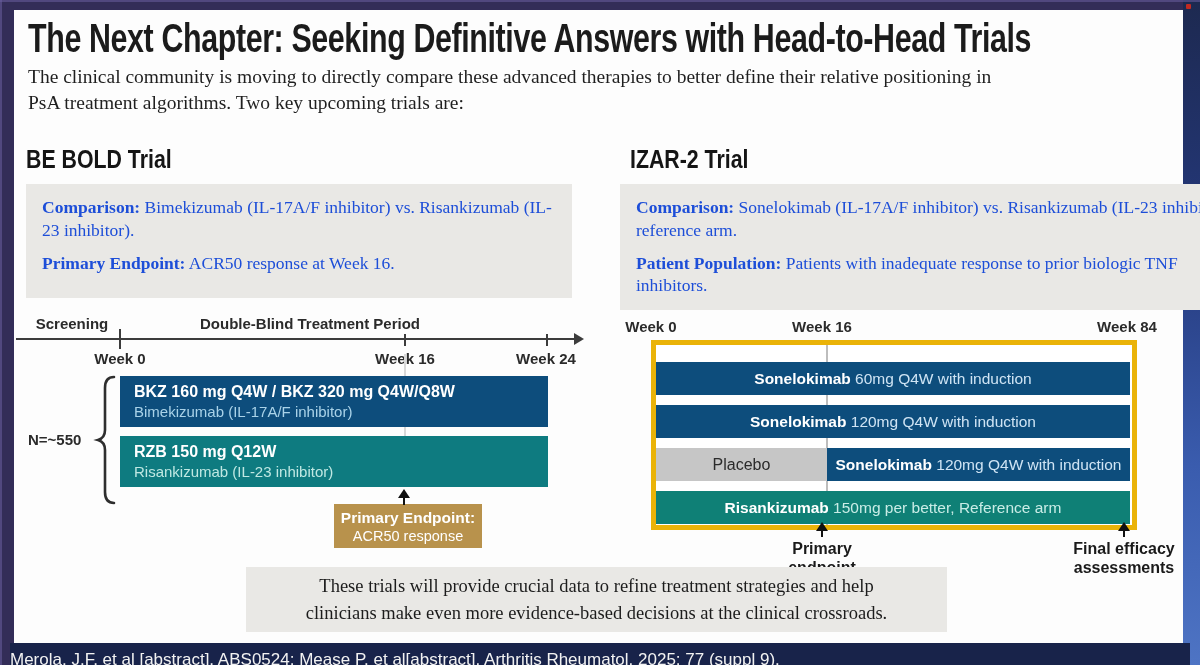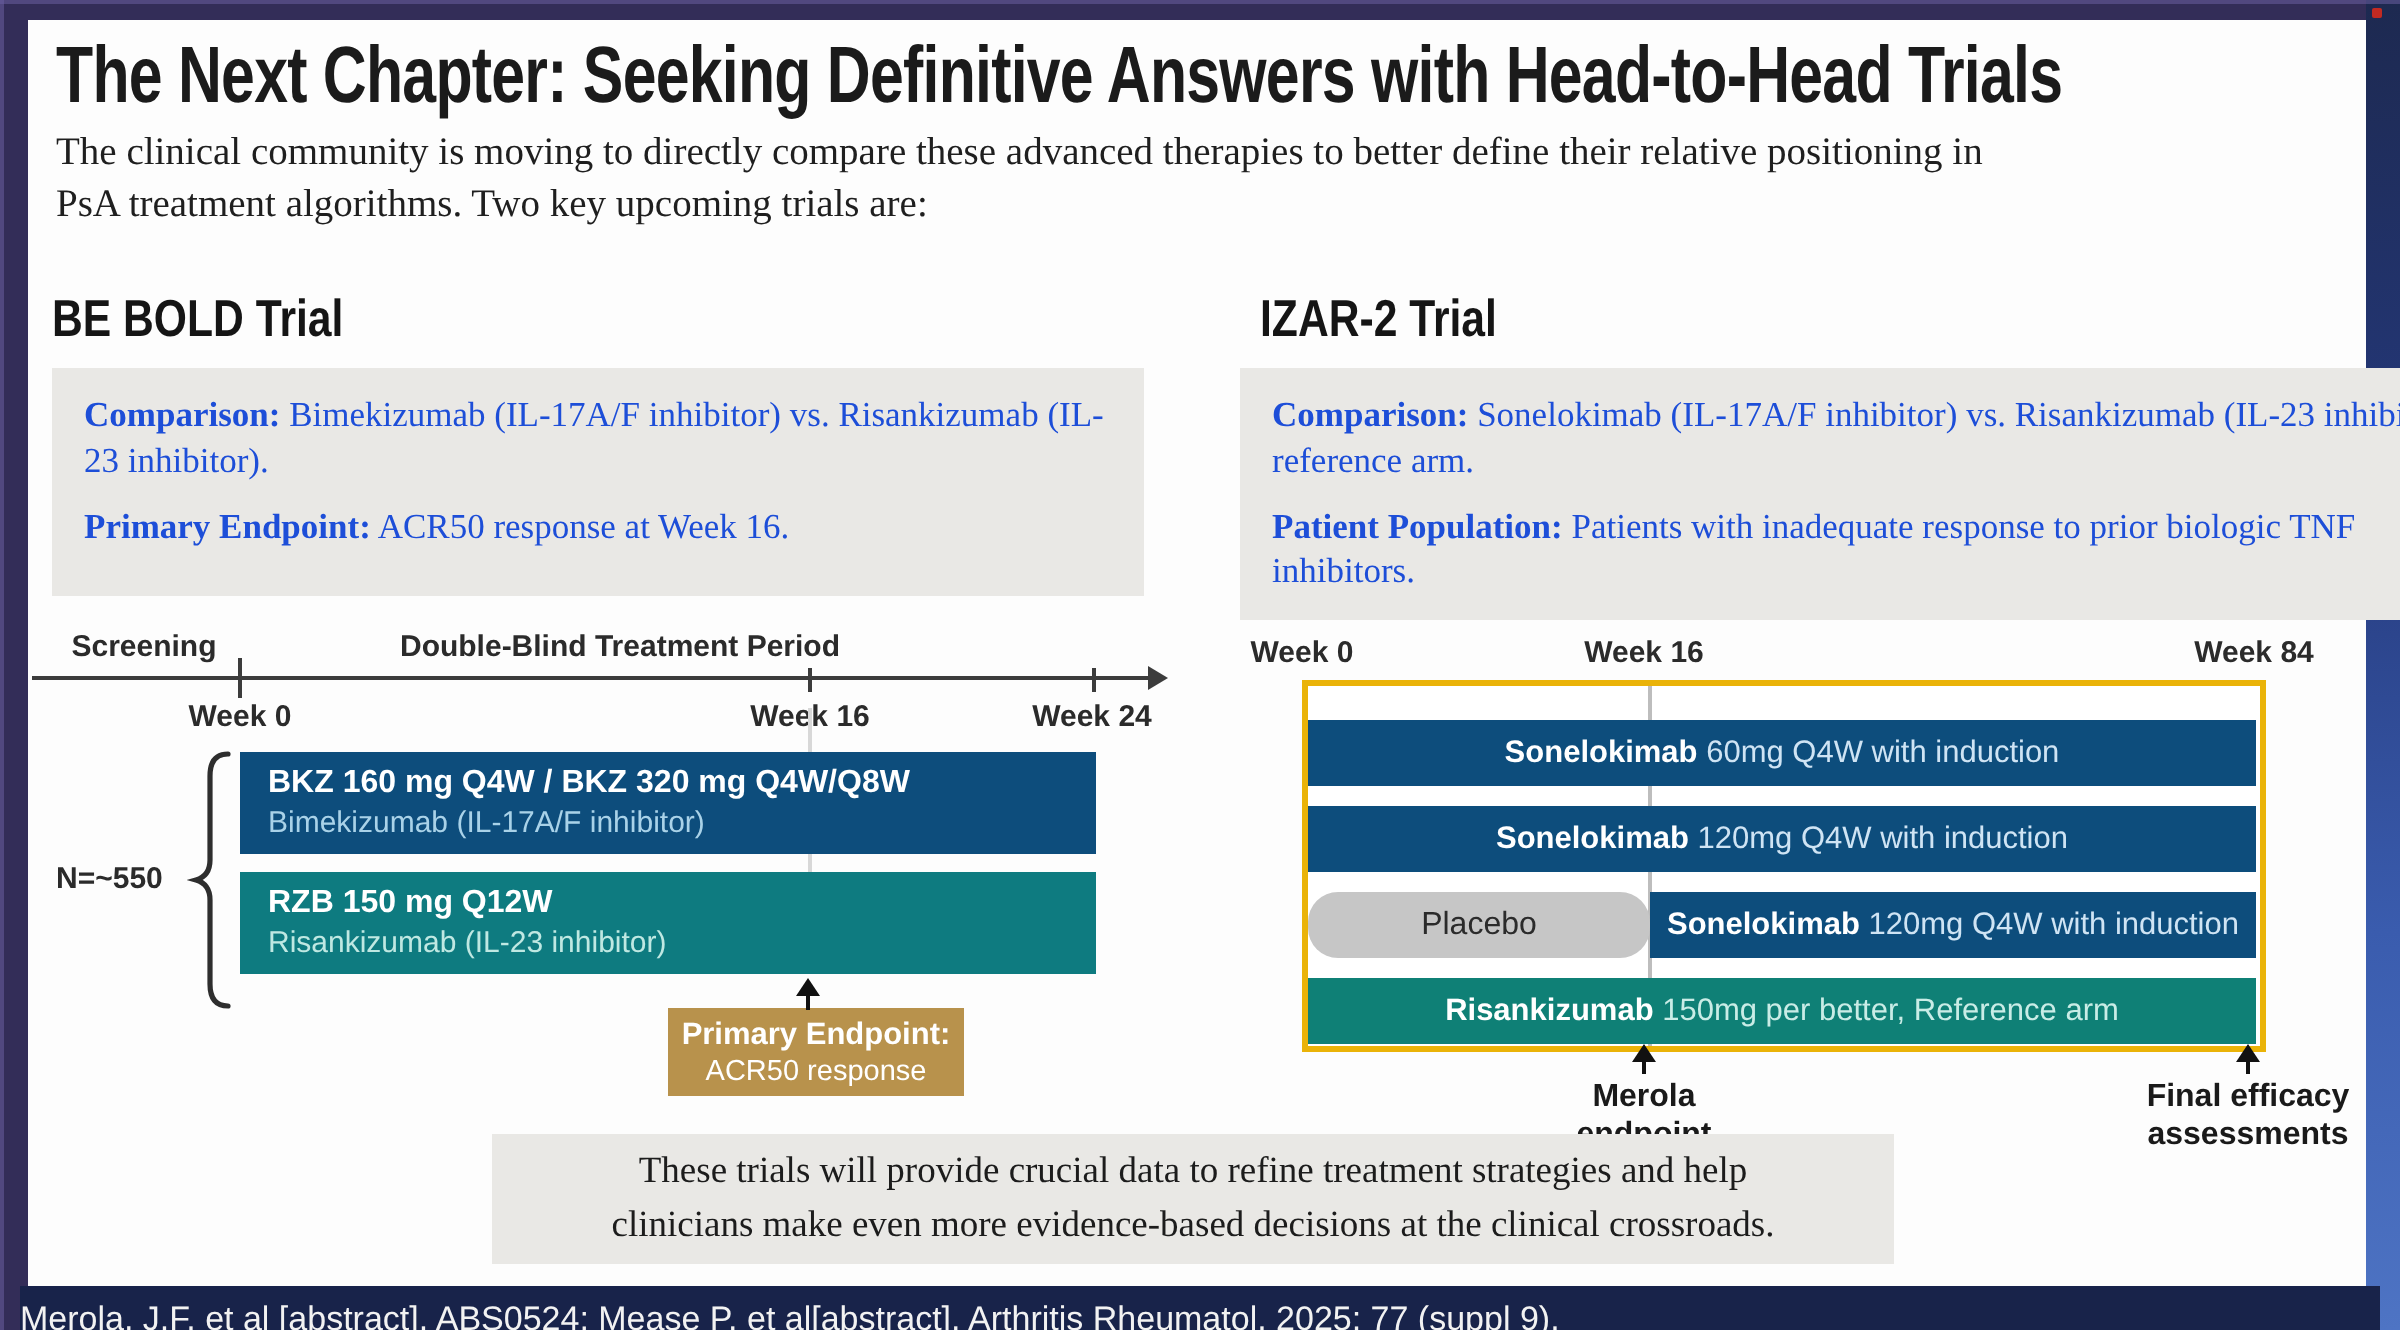--- a/index.html
+++ b/index.html
@@ -29,21 +29,21 @@
   .vline{width:2px;background:#d8d8d8;z-index:0;}
   .bar{z-index:1;color:#fff;}
   .bar .l1{font-size:16px;font-weight:bold;line-height:20px;white-space:nowrap;}
   .bar .l2{font-size:15px;line-height:19px;white-space:nowrap;}
   .up-head{width:0;height:0;border-left:6px solid transparent;border-right:6px solid transparent;
            border-bottom:9px solid #111;z-index:2;}
   .up-stem{width:2px;background:#111;z-index:2;}
   .gold{background:#b8924c;color:#fff;text-align:center;}
   .gold .l1{font-size:15.5px;font-weight:bold;line-height:19px;margin-top:4px;}
   .gold .l2{font-size:14.5px;line-height:18px;}
-  .izar-box{background:#fff;border:3px solid #eab308;}
+  .izar-box{background:#fff;border:5px solid #eab308;}
   .izar-bar{position:absolute;left:0;width:474px;height:33px;line-height:33px;text-align:center;
             font-size:15.5px;color:#cfe4f4;white-space:nowrap;z-index:1;}
   .izar-bar b{color:#fff;}
   .ann{font-size:16px;font-weight:600;color:#1a1a1a;text-align:center;line-height:1.16;}
   .summary{background:#e9e8e5;text-align:center;font-family:"Liberation Serif",serif;
            font-size:18.5px;color:#1c1c1c;line-height:1.45;}
   .footer{background:#18234a;color:#f2f2f2;font-size:17px;text-align:left;}
 </style>
 </head>
 <body>
@@ -108,29 +108,29 @@
   </div>
 
   <div class="abs tl-label" style="left:616px;top:318px;width:70px;">Week 0</div>
   <div class="abs tl-label" style="left:787px;top:318px;width:70px;">Week 16</div>
   <div class="abs tl-label" style="left:1092px;top:318px;width:70px;">Week 84</div>
 
   <div class="abs izar-box" style="left:651px;top:340px;width:476px;height:180px;">
     <div class="abs vline" style="left:170px;top:0;height:180px;background:#bdbdbd;"></div>
     <div class="izar-bar" style="top:17px;background:#0d4d7c;"><b>Sonelokimab</b><span> 60mg Q4W with induction</span></div>
     <div class="izar-bar" style="top:60px;background:#0d4d7c;"><b>Sonelokimab</b><span> 120mg Q4W with induction</span></div>
-    <div class="izar-bar" style="top:103px;width:171px;background:#c6c6c6;color:#2b2b2b;font-size:16px;border-radius:15px;">Placebo</div>
+    <div class="izar-bar" style="top:103px;width:171px;background:#c6c6c6;color:#2b2b2b;font-size:16px;">Placebo</div>
     <div class="izar-bar" style="top:103px;left:171px;width:303px;background:#0d4d7c;"><b>Sonelokimab</b><span> 120mg Q4W with induction</span></div>
     <div class="izar-bar" style="top:146px;background:#0f8076;color:#c9ece6;"><b>Risankizumab</b><span> 150mg per better, Reference arm</span></div>
   </div>
 
   <div class="abs up-head" style="left:816px;top:522px;"></div>
   <div class="abs up-stem" style="left:821px;top:530px;height:7px;"></div>
   <div class="abs ann" style="left:752px;top:540px;width:140px;">
-    <div>Merola</div>
+    <div>Primary</div>
     <div>endpoint</div>
   </div>
   <div class="abs up-head" style="left:1118px;top:522px;"></div>
   <div class="abs up-stem" style="left:1123px;top:530px;height:7px;"></div>
   <div class="abs ann" style="left:1056px;top:540px;width:136px;">
     <div>Final efficacy</div>
     <div>assessments</div>
   </div>
 
   <div class="abs summary" style="left:246px;top:567px;width:701px;height:65px;padding-top:6px;box-sizing:border-box;">

